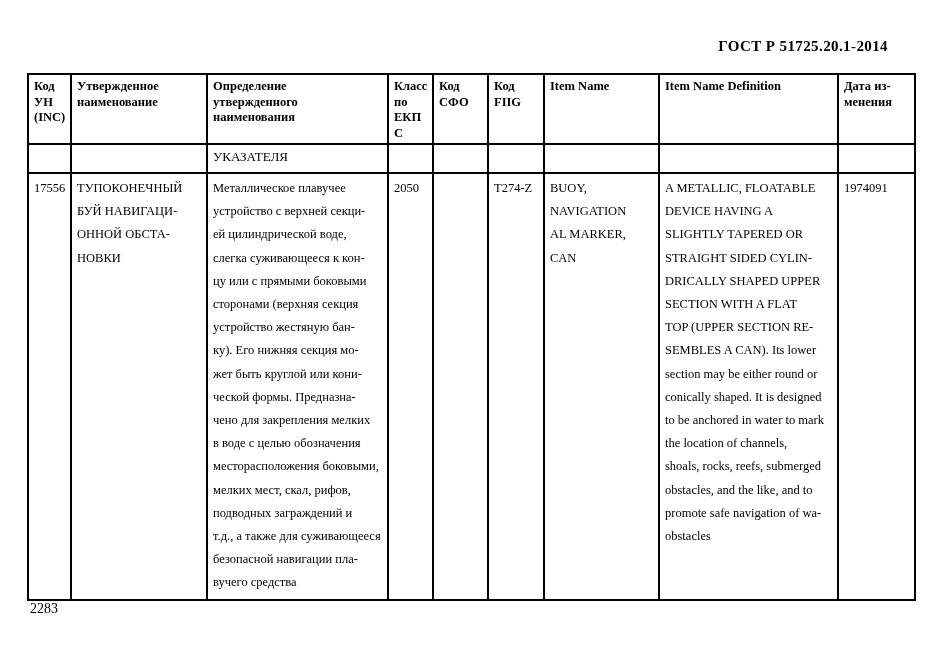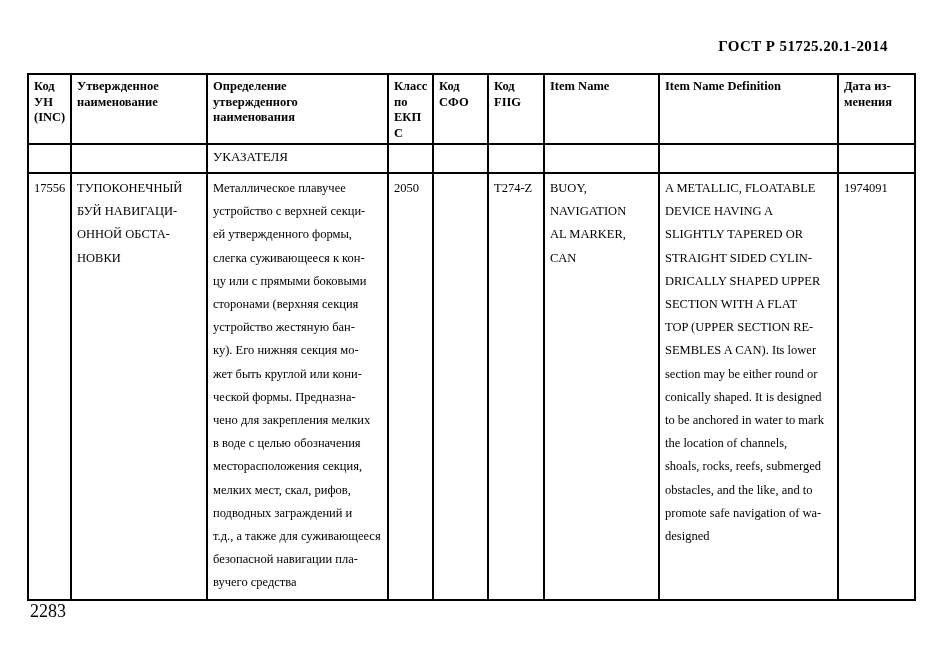--- a/index.html
+++ b/index.html
@@ -56,21 +56,21 @@
     height: 420px;
     font-size: 12.5px;
     line-height: 23.2px;
     padding: 3px 3px 4px 5px;
   }
   .line { white-space: nowrap; }
   .page-number {
     position: absolute;
     left: 30px;
     top: 601px;
-    font-size: 18px;
+    font-size: 14px;
   }
 </style>
 </head>
 <body>
 
 <div class="page">
 
   <div class="doc-header">ГОСТ Р 51725.20.1-2014</div>
 
   <table class="gost-table">
@@ -143,31 +143,31 @@
         <td>17556</td>
         <td>
             <div class="line">ТУПОКОНЕЧНЫЙ</div>
             <div class="line">БУЙ НАВИГАЦИ-</div>
             <div class="line">ОННОЙ ОБСТА-</div>
             <div class="line">НОВКИ</div>
           </td>
         <td>
             <div class="line">Металлическое плавучее</div>
             <div class="line">устройство с верхней секци-</div>
-            <div class="line">ей утвержденного формы,</div>
+            <div class="line">ей цилиндрической воде,</div>
             <div class="line">слегка суживающееся к кон-</div>
             <div class="line">цу или с прямыми боковыми</div>
             <div class="line">сторонами (верхняя секция</div>
             <div class="line">устройство жестяную бан-</div>
             <div class="line">ку). Его нижняя секция мо-</div>
             <div class="line">жет быть круглой или кони-</div>
             <div class="line">ческой формы. Предназна-</div>
             <div class="line">чено для закрепления мелких</div>
             <div class="line">в воде с целью обозначения</div>
-            <div class="line">месторасположения секция,</div>
+            <div class="line">месторасположения боковыми,</div>
             <div class="line">мелких мест, скал, рифов,</div>
             <div class="line">подводных заграждений и</div>
             <div class="line">т.д., а также для суживающееся</div>
             <div class="line">безопасной навигации пла-</div>
             <div class="line">вучего средства</div>
           </td>
         <td>2050</td>
         <td></td>
         <td>T274-Z</td>
         <td>
@@ -185,21 +185,21 @@
             <div class="line">SECTION WITH A FLAT</div>
             <div class="line">TOP (UPPER SECTION RE-</div>
             <div class="line">SEMBLES A CAN). Its lower</div>
             <div class="line">section may be either round or</div>
             <div class="line">conically shaped. It is designed</div>
             <div class="line">to be anchored in water to mark</div>
             <div class="line">the location of channels,</div>
             <div class="line">shoals, rocks, reefs, submerged</div>
             <div class="line">obstacles, and the like, and to</div>
             <div class="line">promote safe navigation of wa-</div>
-            <div class="line">designed</div>
+            <div class="line">obstacles</div>
           </td>
         <td>1974091</td>
       </tr>
     </tbody>
   </table>
 
   <div class="page-number">2283</div>
 
 </div>
 

